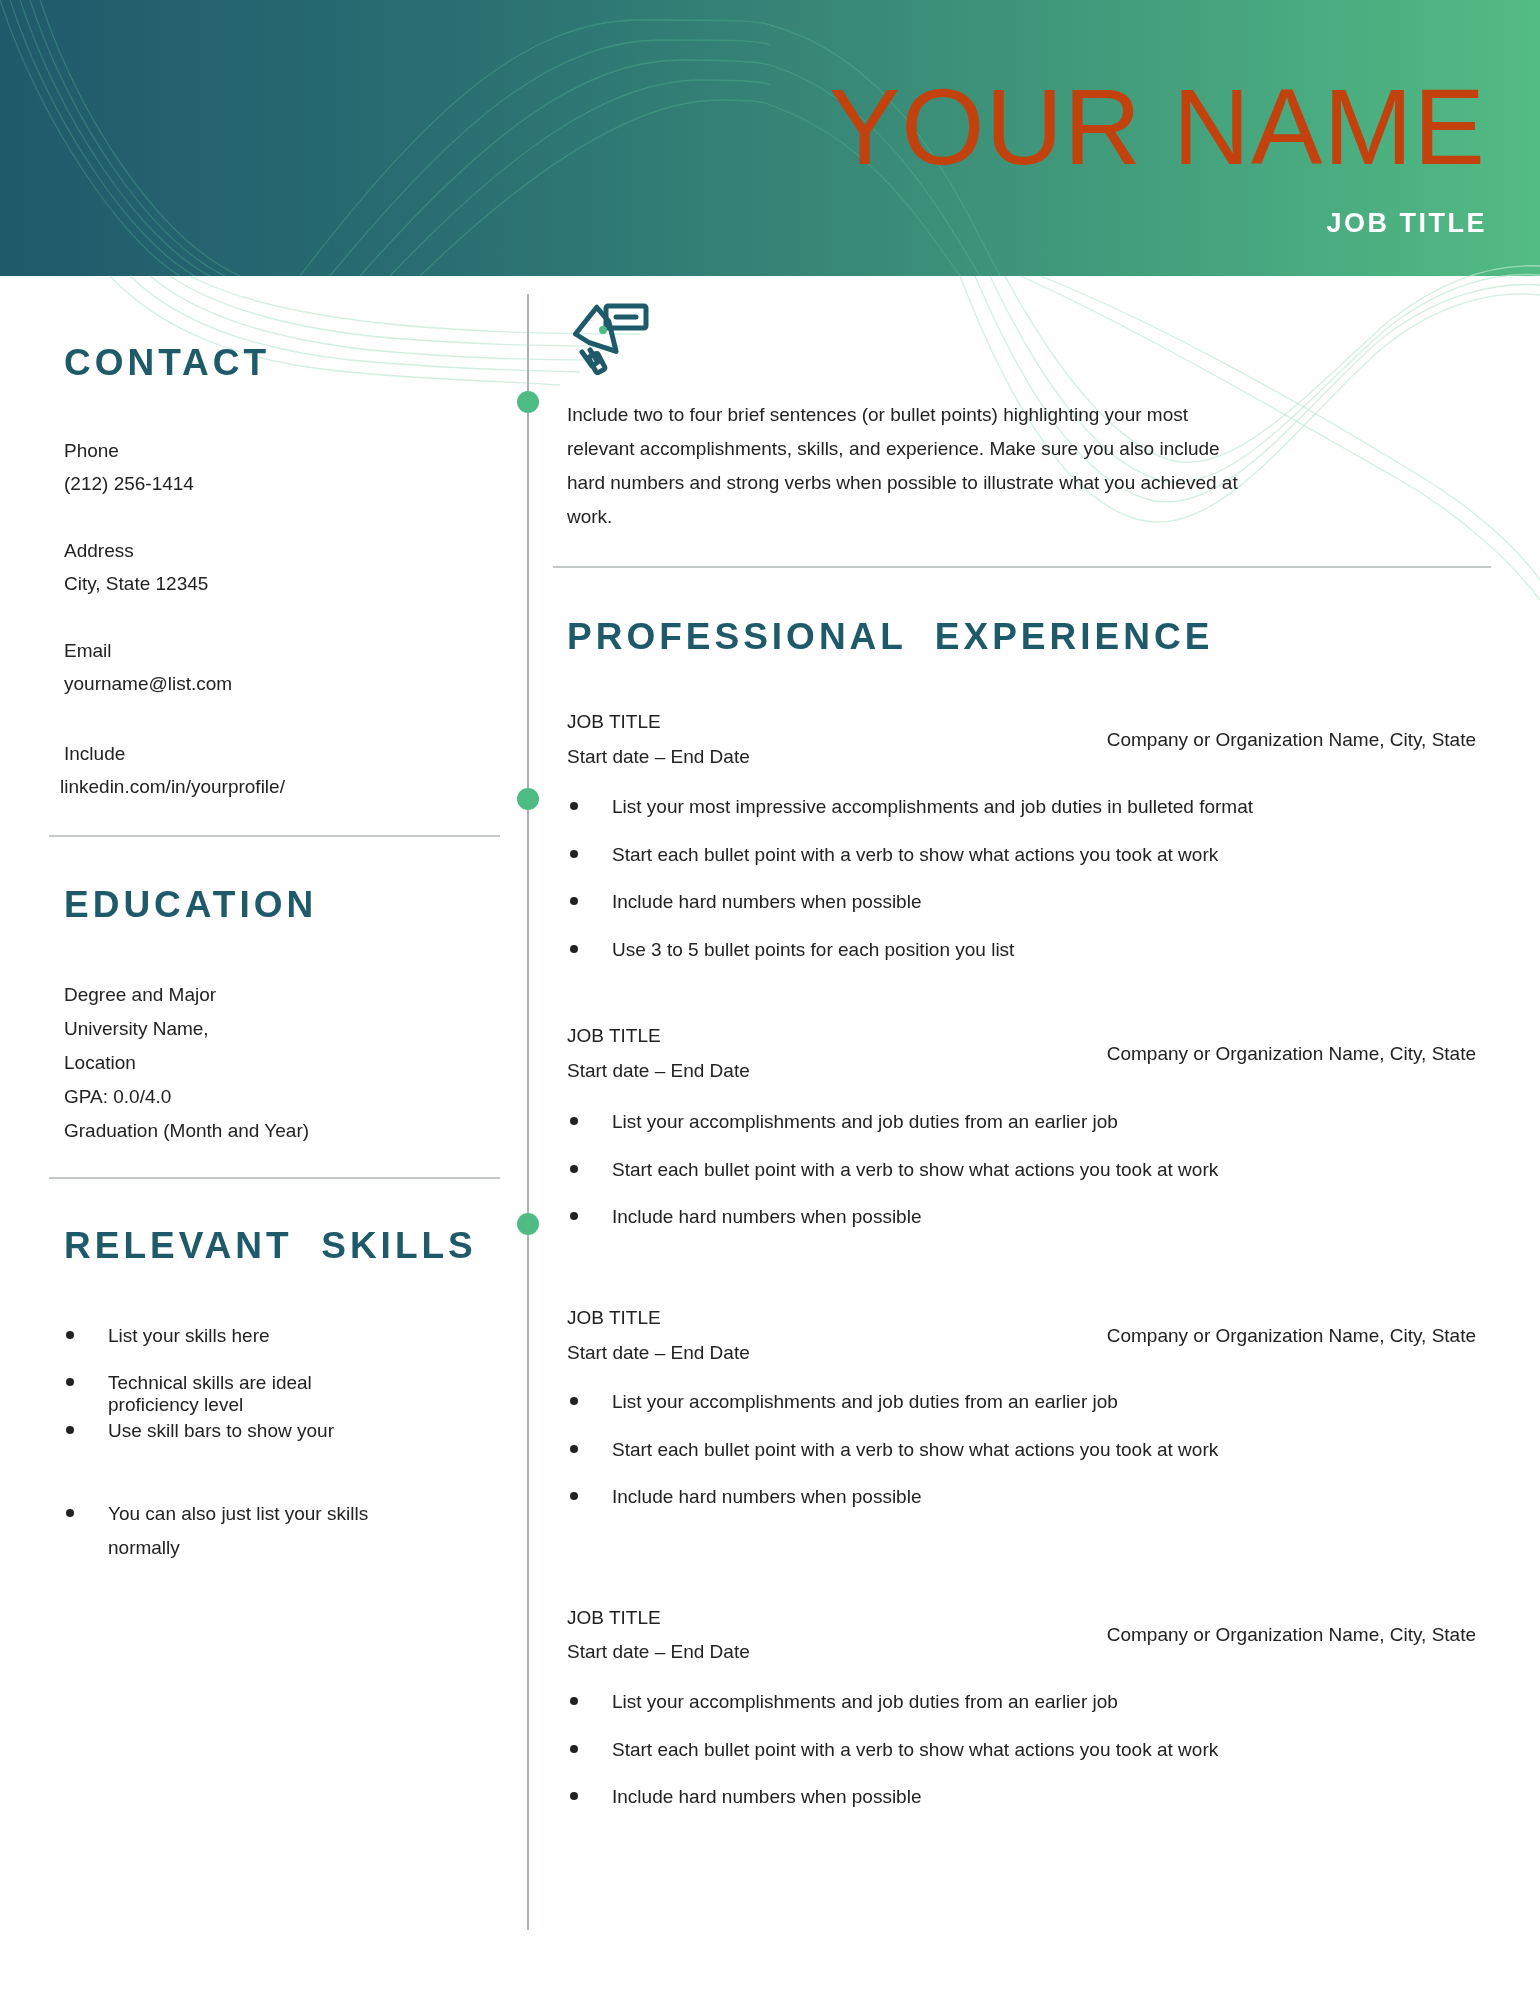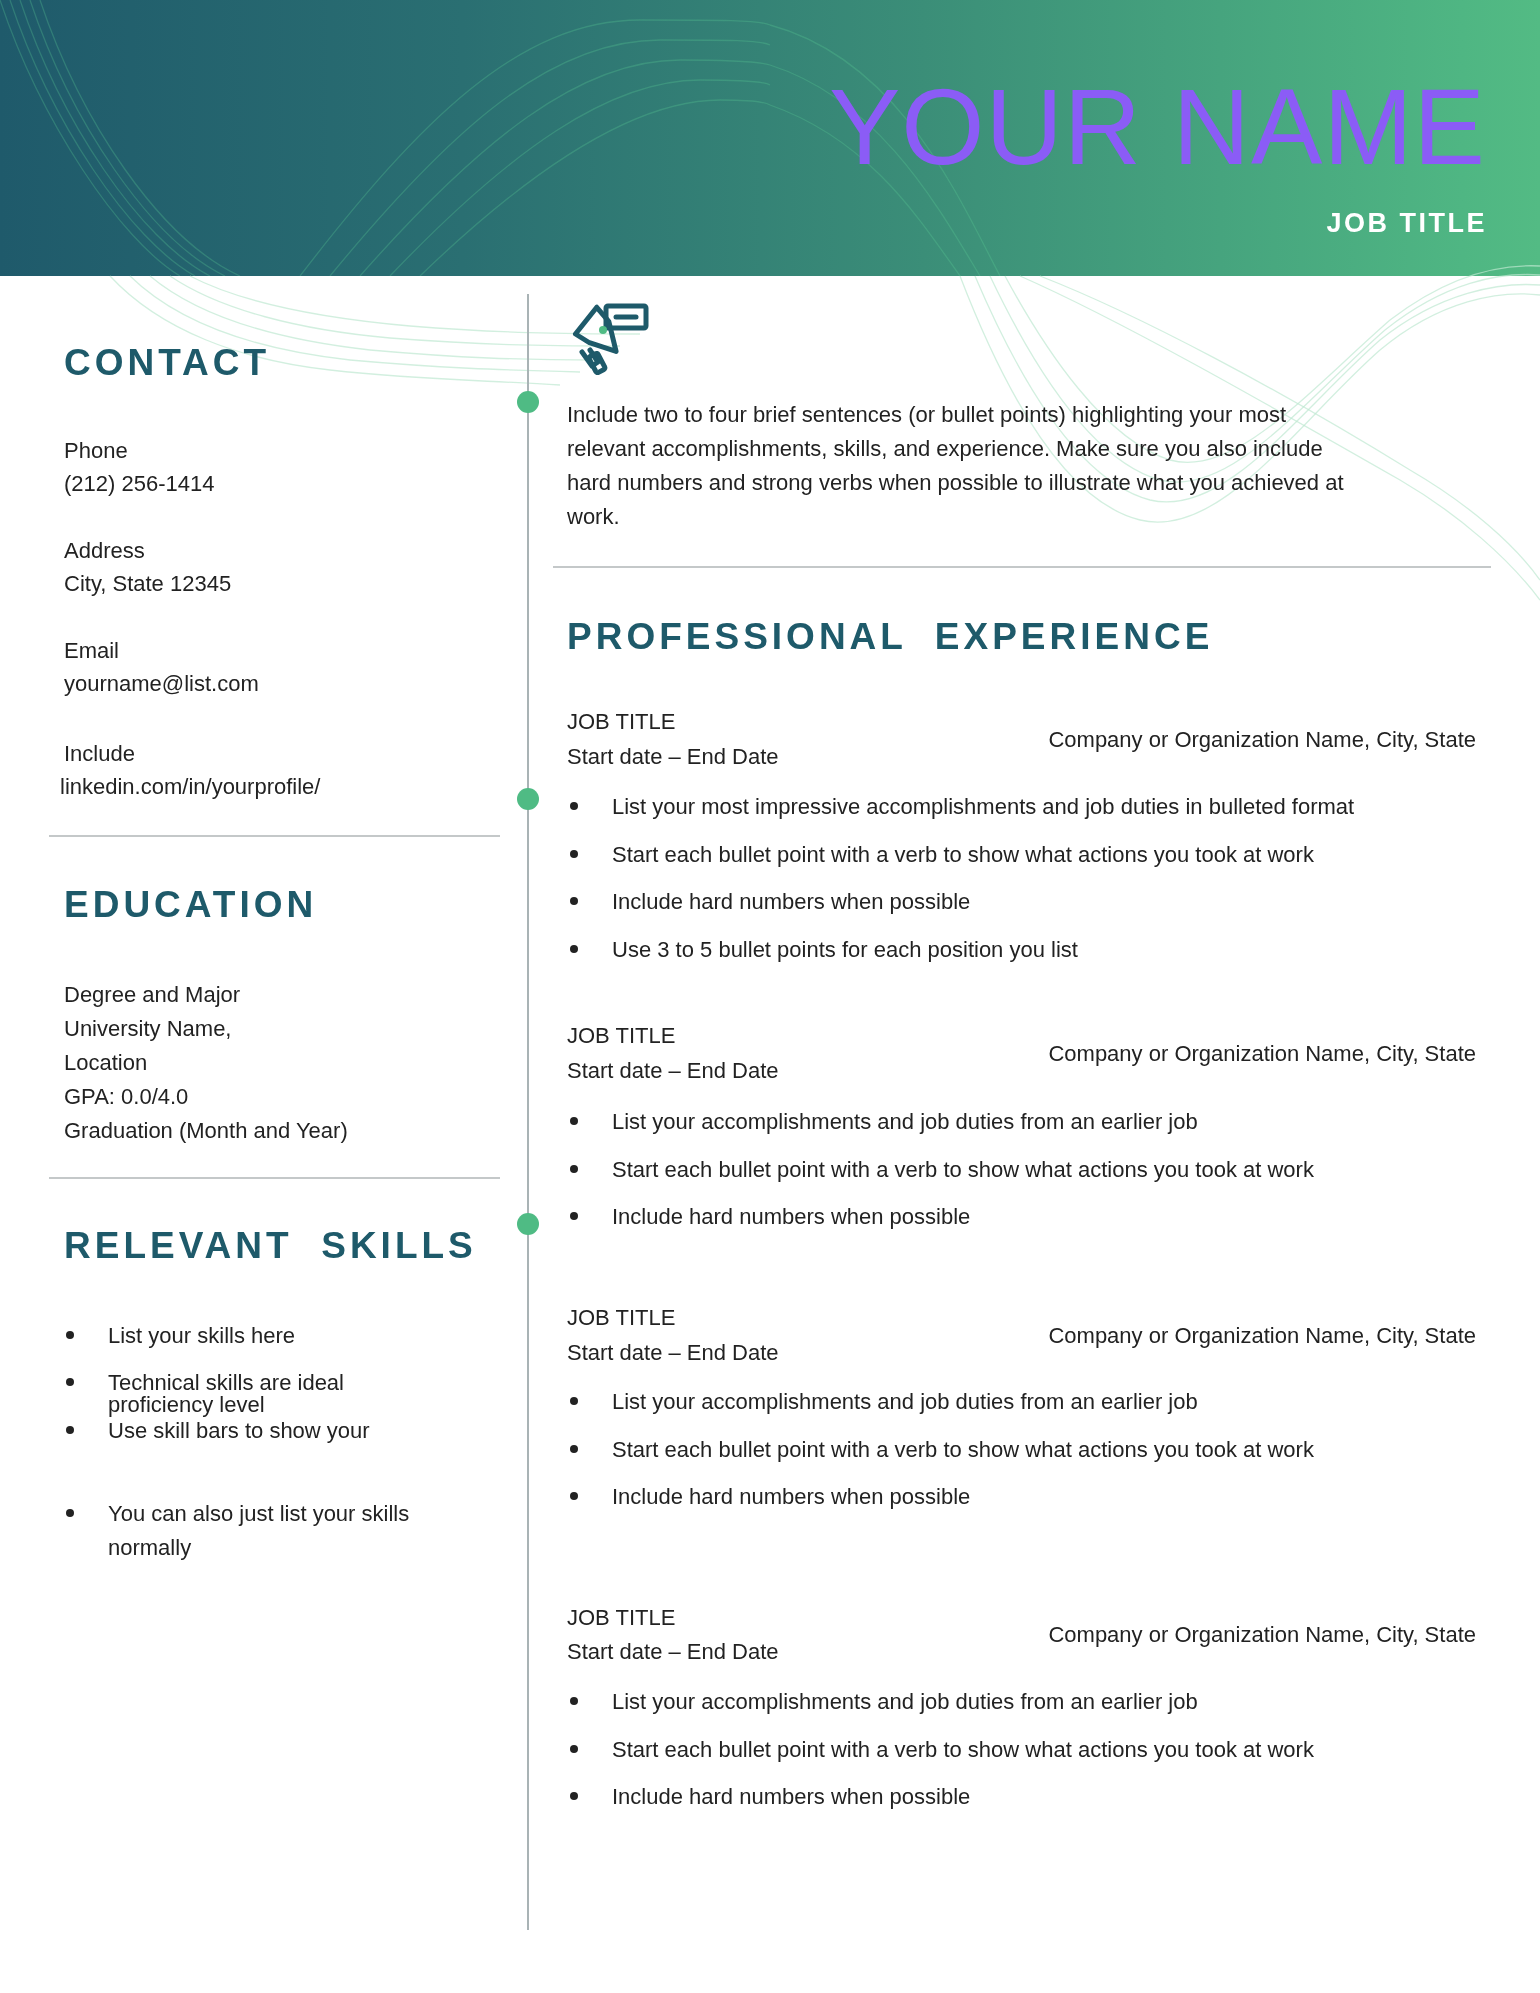--- a/index.html
+++ b/index.html
@@ -2,24 +2,24 @@
 <html><head>
 <meta charset="utf-8">
 <style>
   html, body { margin: 0; padding: 0; }
   body { width: 1540px; height: 1993px; position: relative; background: #ffffff; overflow: hidden;
          font-family: "Liberation Sans", sans-serif; color: #222222; }
   .abs { position: absolute; }
   .header { left: 0; top: 0; width: 1540px; height: 276px;
             background: linear-gradient(90deg, #1f5a6b 0%, #2a6f72 30%, #3b8e78 60%, #4fb683 95%, #53bb84 100%); overflow: hidden; }
   .waves { left: 0; top: 0; width: 1540px; height: 640px; pointer-events: none; }
-  .name { right: 54px; top: 74px; font-size: 107px; line-height: 107px; color: #8b5cf6; white-space: nowrap; letter-spacing: 1px; }
+  .name { right: 54px; top: 74px; font-size: 107px; line-height: 107px; color: #c2410c; white-space: nowrap; letter-spacing: 1px; }
   .jobtitle { right: 53px; top: 210px; font-size: 27px; line-height: 27px; font-weight: bold; color: #ffffff; letter-spacing: 2.5px; white-space: nowrap; }
   .heading { font-size: 37px; line-height: 37px; font-weight: bold; color: #1e5a6a; letter-spacing: 4px; white-space: pre; }
-  .line { font-size: 22px; line-height: 34px; height: 34px; white-space: nowrap; color: #222; }
+  .line { font-size: 19px; line-height: 34px; height: 34px; white-space: nowrap; color: #222; }
   .vline { left: 527px; top: 294px; width: 2px; height: 1636px; background: #a9b3b5; }
   .dot { width: 22px; height: 22px; border-radius: 50%; background: #4fbb84; left: 517px; }
   .hr { height: 2px; background: #c4c8c9; }
   .bullet { width: 8px; height: 8px; border-radius: 50%; background: #222; }
   .company { right: 64px; }
 </style>
 </head>
 <body>
 
 <div class="abs header">

